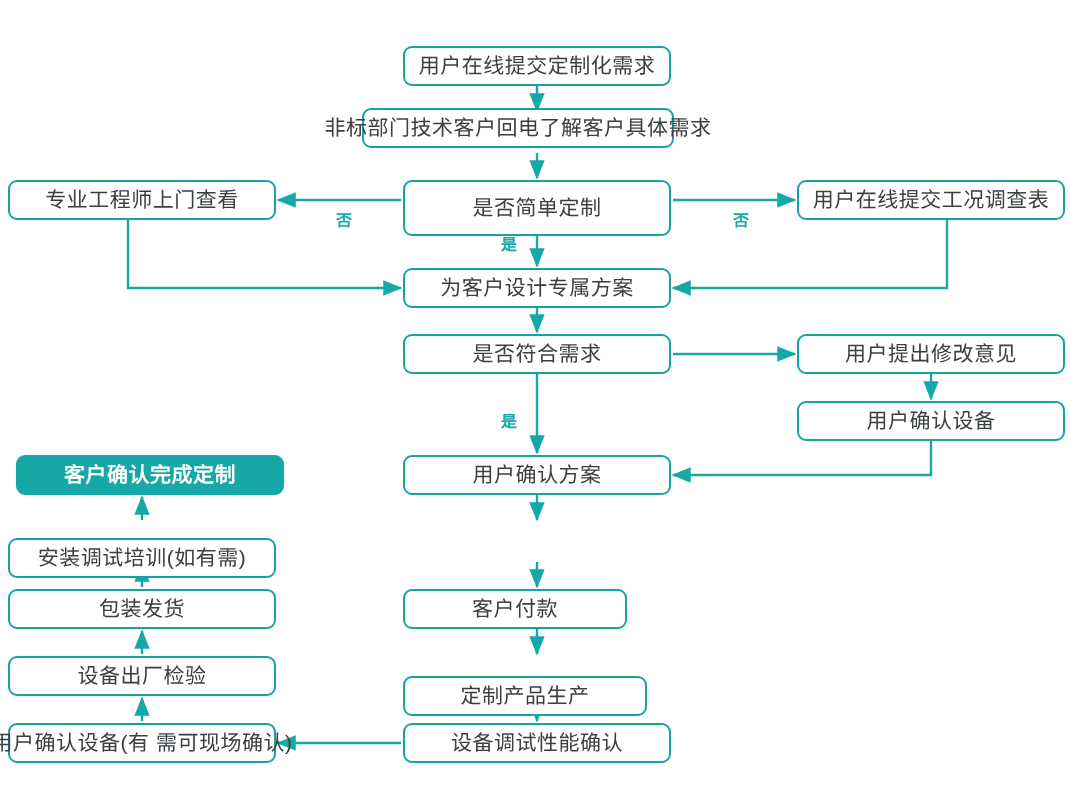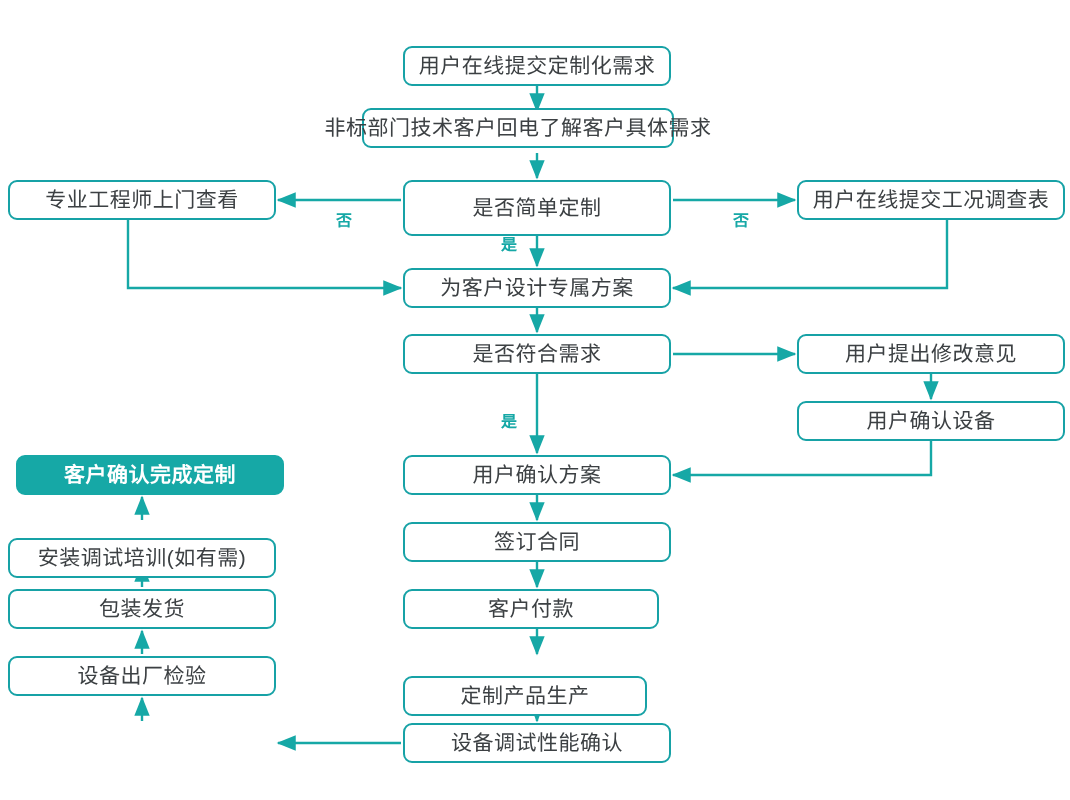--- a/index.html
+++ b/index.html
@@ -133,30 +133,30 @@
   <div class="node" style="left:797px; top:334px; width:268px; height:40px;">用户提出修改意见</div>
 
   <div class="node" style="left:797px; top:401px; width:268px; height:40px;">用户确认设备</div>
 
   <div class="node" style="left:403px; top:455px; width:268px; height:40px;">用户确认方案</div>
 
   <div class="node filled" style="left:8px; top:455px; width:268px; height:40px;">客户确认完成定制</div>
 
   <div class="node" style="left:8px; top:522px; width:268px; height:40px;margin-top:16px;">安装调试培训(如有需)</div>
 
-  <div class="node" style="left:403px; top:522px; width:268px; height:40px;">签订合同</div>
 
   <div class="node" style="left:8px; top:589px; width:268px; height:40px;">包装发货</div>
 
-  <div class="node" style="left:403px; top:589px; width:256px; height:40px;">客户付款</div>
+  <div class="node" style="left:403px; top:589px; width:224px; height:40px;">客户付款</div>
 
   <div class="node" style="left:8px; top:656px; width:268px; height:40px;">设备出厂检验</div>
 
   <div class="node" style="left:403px; top:676px; width:244px; height:40px;">定制产品生产</div>
 
+  <div class="node" style="left:8px; top:723px; width:268px; height:40px;">用户确认设备(有 需可现场确认)</div>
 
   <div class="node" style="left:403px; top:723px; width:268px; height:40px;">设备调试性能确认</div>
 
   <div class="edge-label" style="left:336px; top:207px;">否</div>
   <div class="edge-label" style="left:733px; top:207px;">否</div>
   <div class="edge-label" style="left:501px; top:231px;">是</div>
   <div class="edge-label" style="left:501px; top:408px;">是</div>
 
 </div>
 

